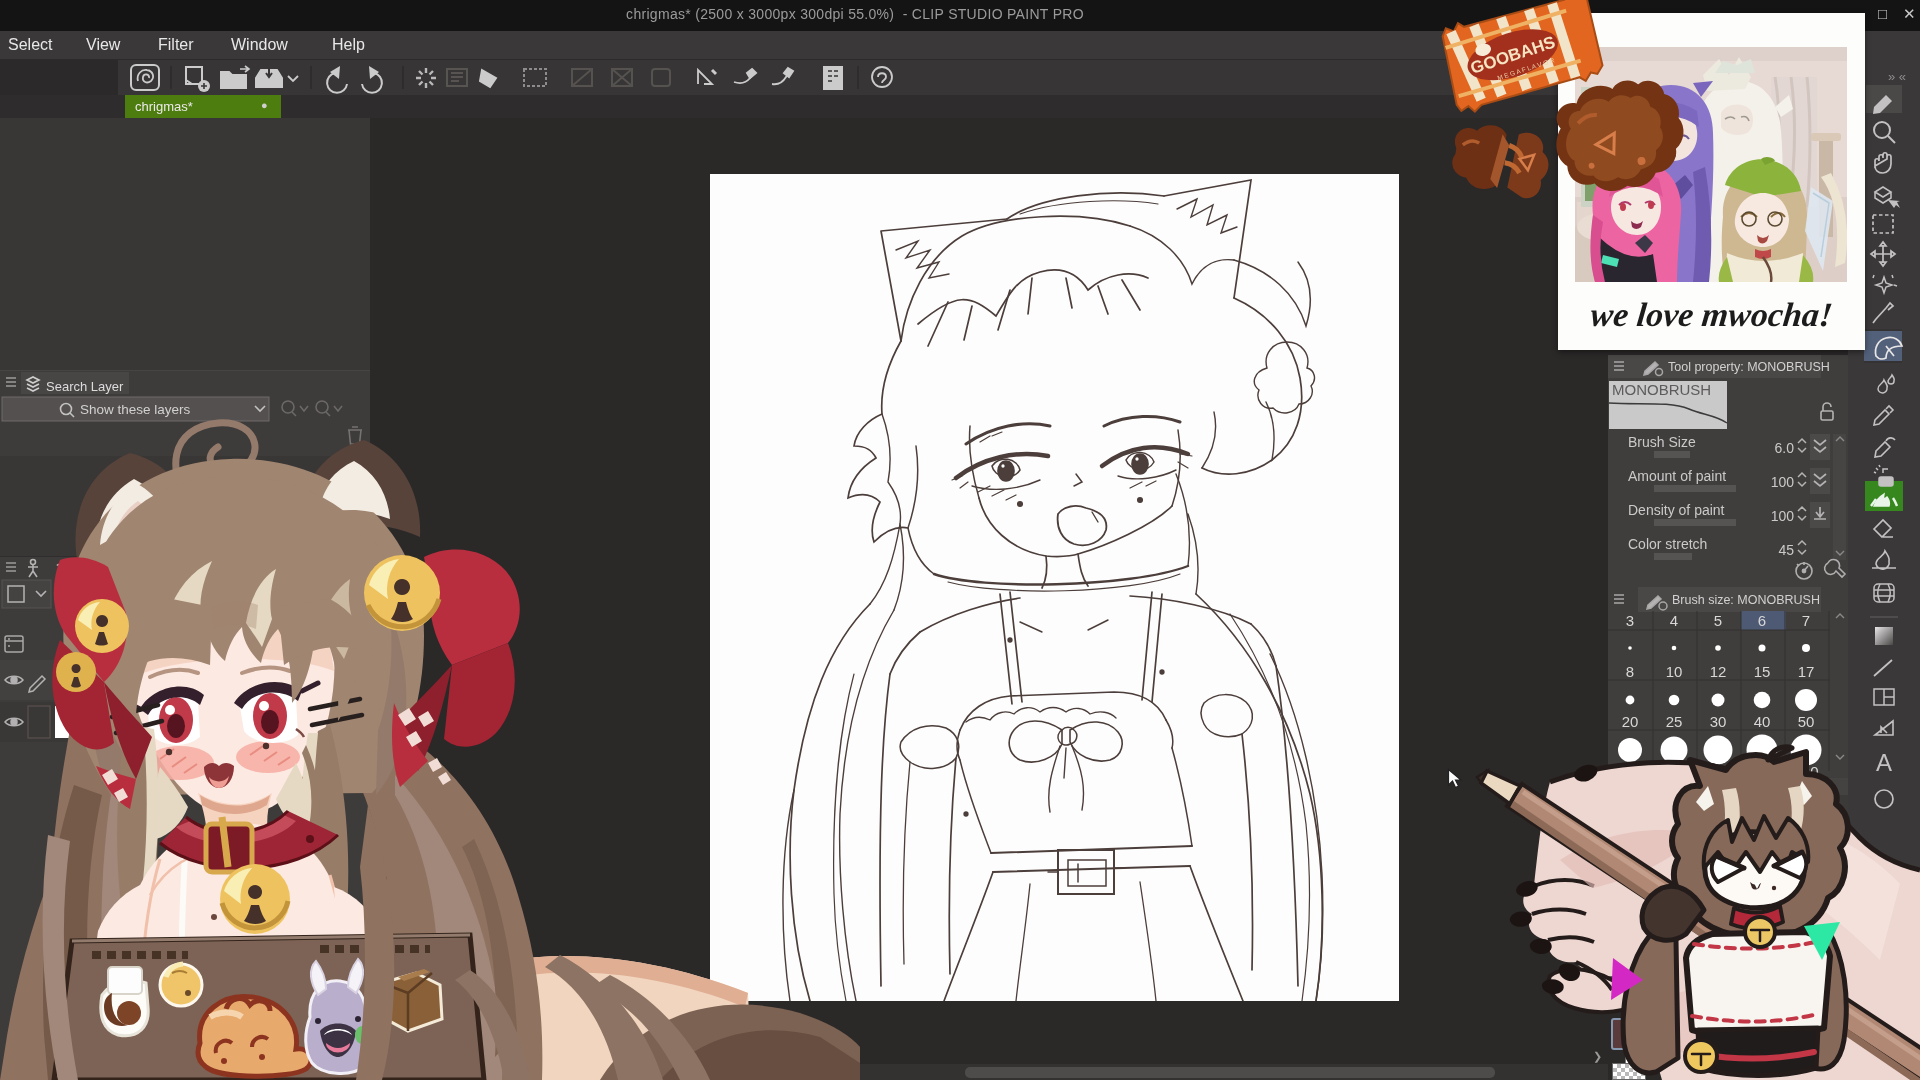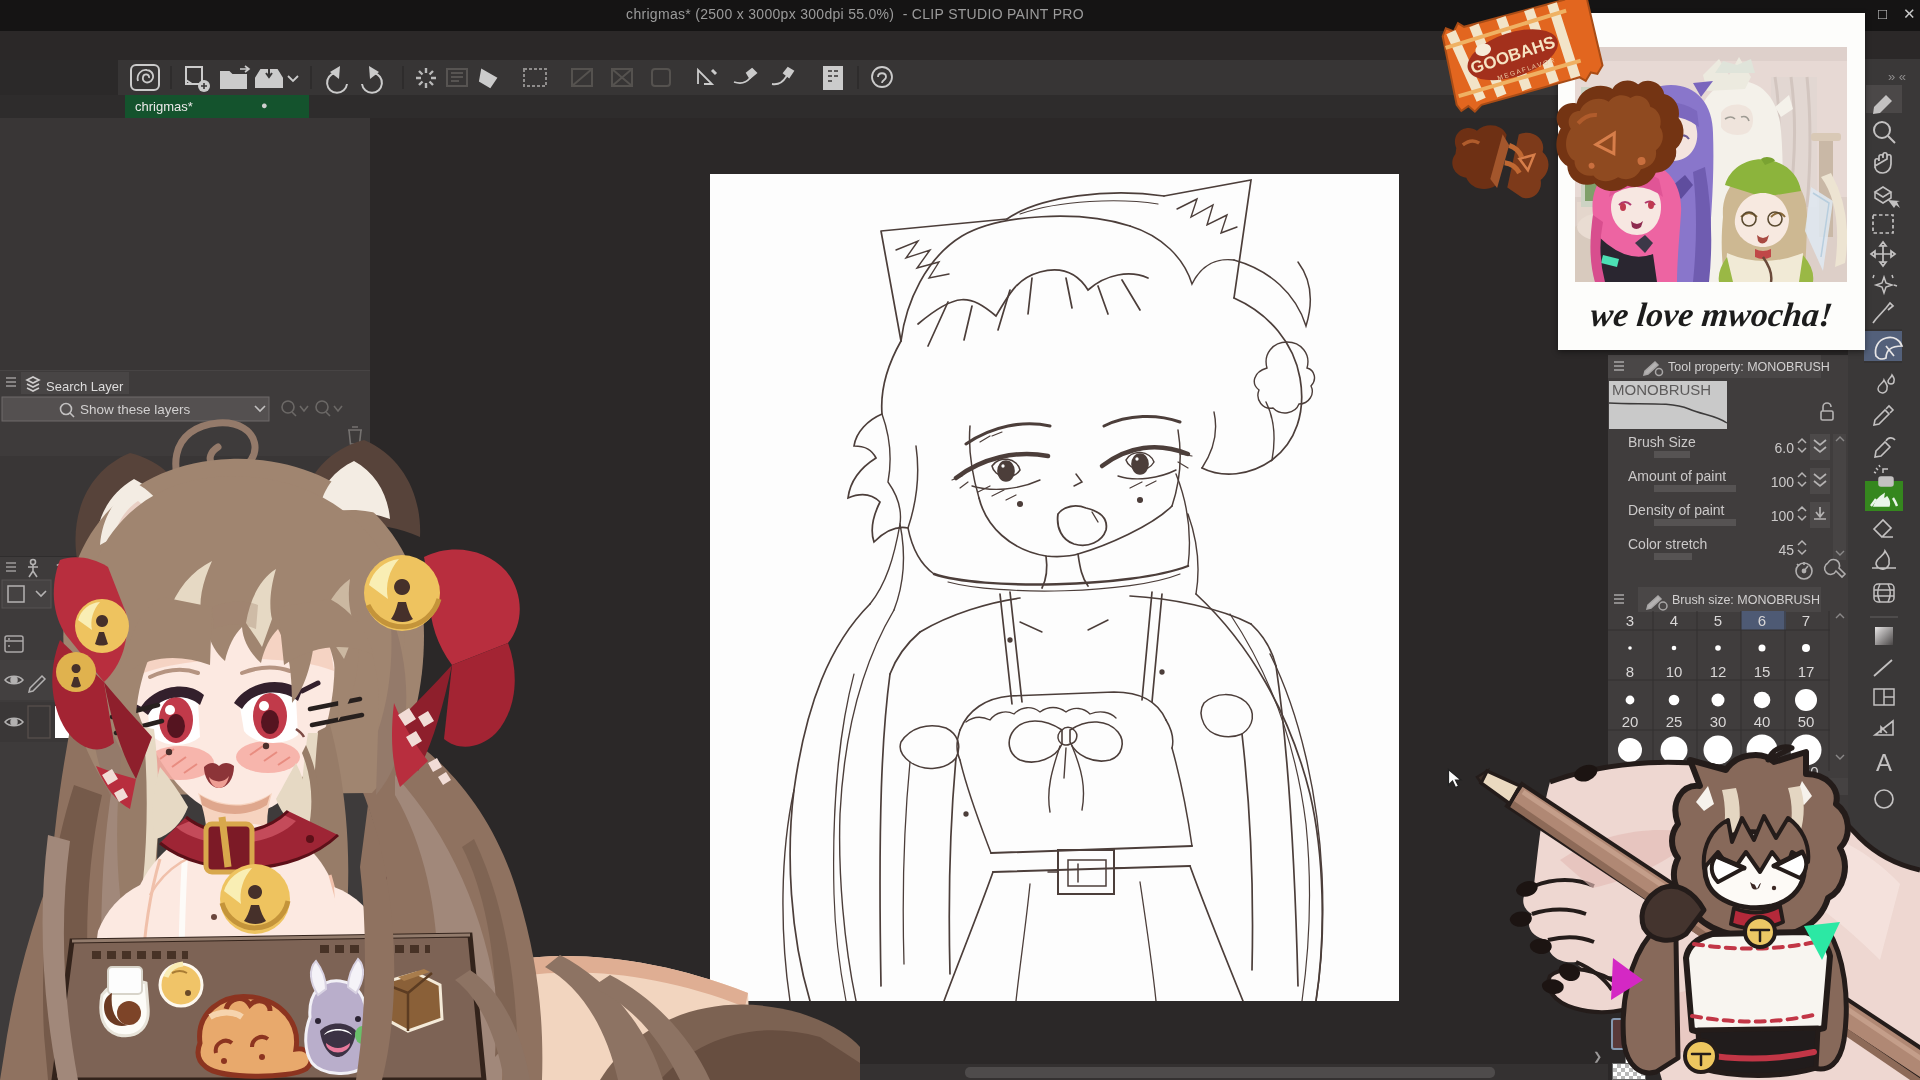--- a/index.html
+++ b/index.html
@@ -9,26 +9,33 @@
 </head>
 <body>
 <div id="stage">
 
   <div class="abs" id="titlebar" style="left:0;top:0;width:1920px;height:31px;background:#151414;"></div>
   <div class="abs" style="left:0;top:6px;width:1710px;text-align:center;color:#9b9b9b;font-size:14px;letter-spacing:.3px;">chrigmas* (2500 x 3000px 300dpi 55.0%)&nbsp; - CLIP STUDIO PAINT PRO</div>
   <div class="abs" style="left:1853px;top:5px;color:#c9c9c9;font-size:15px;">–</div>
   <div class="abs" style="left:1878px;top:5px;color:#c9c9c9;font-size:15px;">□</div>
   <div class="abs" style="left:1903px;top:5px;color:#c9c9c9;font-size:15px;">✕</div>
 
+  <div class="abs" style="left:0;top:31px;width:1920px;height:28px;background:#3a3838;border-bottom:1px solid #2c2a2a;color:#e8e8e8;font-size:16px;">
+    <span class="abs" style="left:8px;top:5px;">Select</span>
+    <span class="abs" style="left:86px;top:5px;">View</span>
+    <span class="abs" style="left:158px;top:5px;">Filter</span>
+    <span class="abs" style="left:231px;top:5px;">Window</span>
+    <span class="abs" style="left:332px;top:5px;">Help</span>
+  </div>
 
   <div class="abs" id="toolbar" style="left:0;top:60px;width:1920px;height:35px;background:#373535;"></div>
   <div class="abs" style="left:0;top:60px;width:118px;height:35px;background:#2b2929;"></div>
 
   <div class="abs" style="left:0;top:95px;width:1920px;height:23px;background:#2e2c2c;"></div>
-  <div class="abs" style="left:125px;top:95px;width:184px;height:23px;background:#14532d;color:#eceaea;font-size:13px;">
+  <div class="abs" style="left:125px;top:95px;width:156px;height:23px;background:#4d7c0f;color:#eceaea;font-size:13px;">
     <span style="position:absolute;left:10px;top:4px;">chrigmas*</span>
     <span style="position:absolute;left:136px;top:4px;color:#cfcfcf;font-size:11px;">●</span>
   </div>
 
   <div class="abs" style="left:0;top:118px;width:370px;height:962px;background:#393636;"></div>
 
   <div class="abs" style="left:370px;top:118px;width:1238px;height:962px;background:#2b2828;"></div>
 
   <div class="abs" id="canvas" style="left:710px;top:174px;width:689px;height:827px;background:#fdfdfd;"></div>
 

